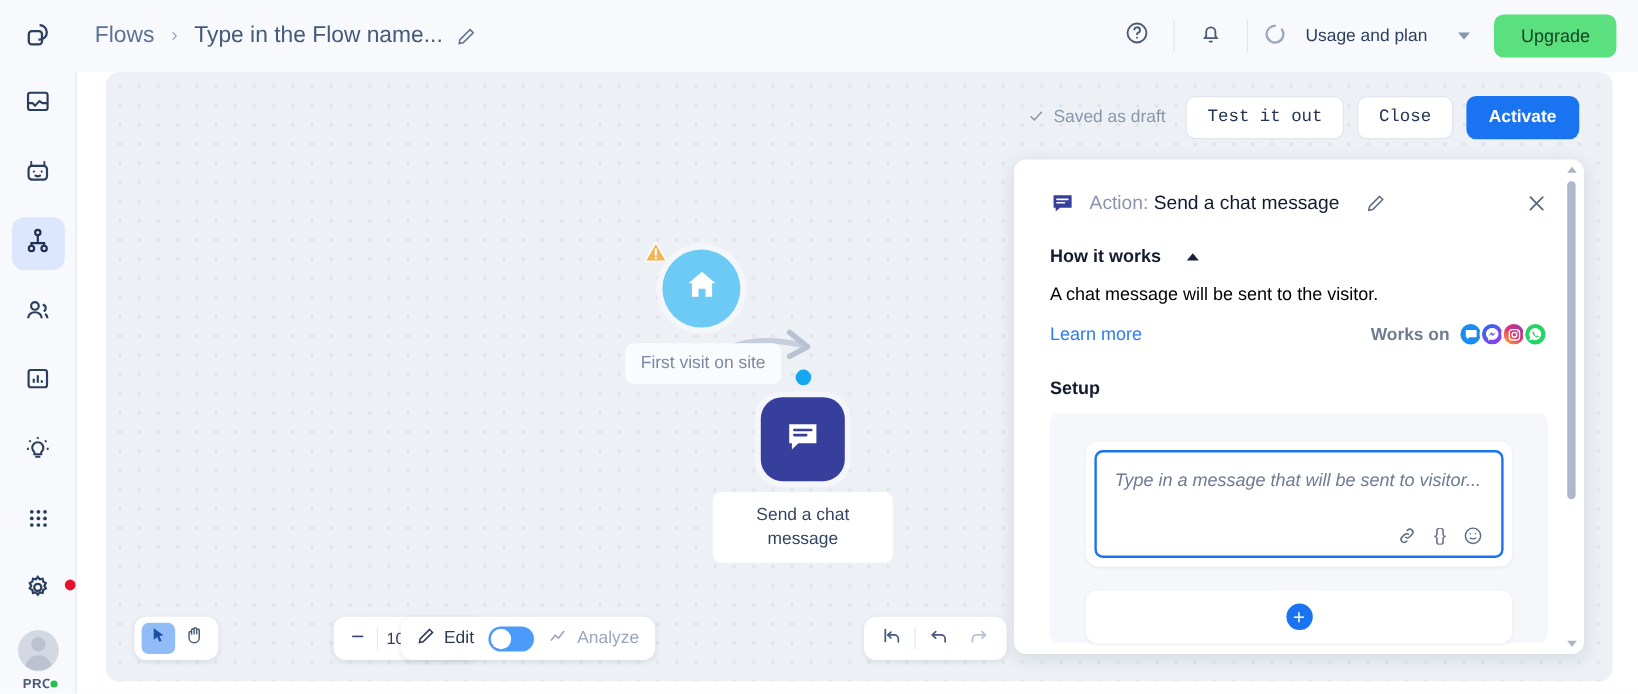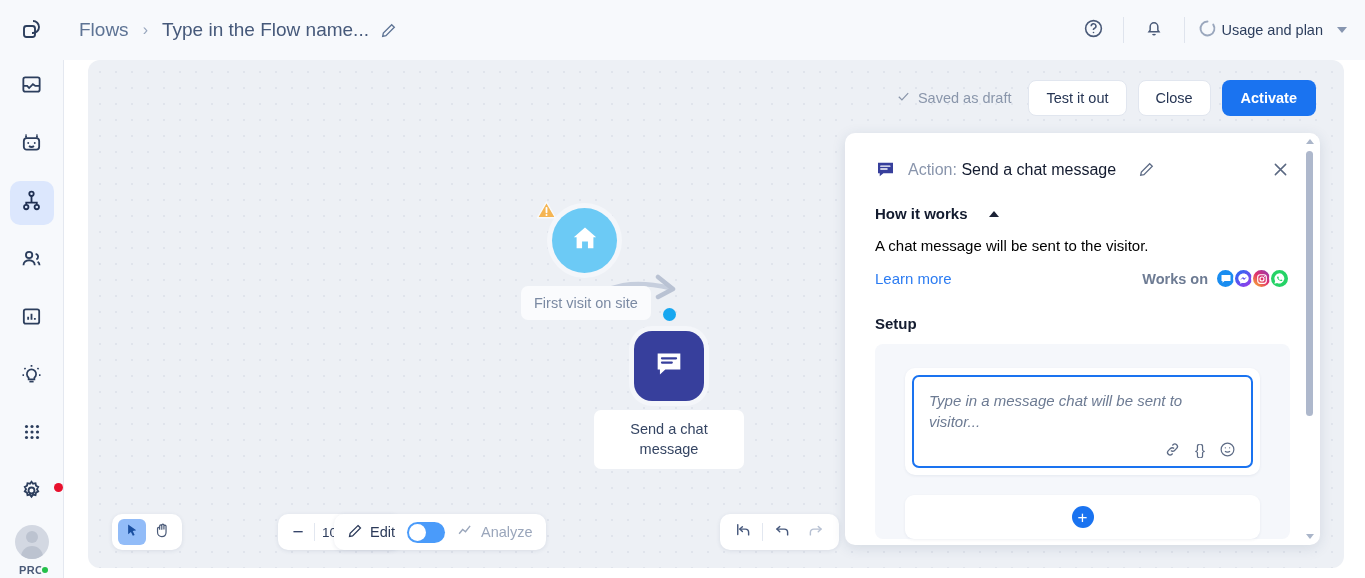--- a/index.html
+++ b/index.html
@@ -71,21 +71,21 @@
   .topbar-right {
     margin-left: auto; display: flex; align-items: center; padding-right: 18px;
   }
   .icon-btn {
     width: 34px; height: 34px; display: flex; align-items: center;
     justify-content: center; cursor: pointer; color: #4a5a78;
   }
   .vdiv { width: 1px; height: 26px; background: #dfe4ed; margin: 0 13px; }
   .usage {
     display: flex; align-items: center; cursor: pointer; color: #2c3e5d;
-    font-size: 14.5px; gap: 4px;
+    font-size: 14.5px; gap: 16px;
   }
   .caret-down {
     width: 0; height: 0; border-left: 5px solid transparent;
     border-right: 5px solid transparent; border-top: 6px solid #8796b0;
     margin-left: 10px;
   }
   .upgrade-btn {
     margin-left: 20px; background: #5ae07f; color: #133f23;
     border: none; border-radius: 8px; padding: 0 22px; height: 36px;
     font-size: 15px; font-family: inherit; cursor: pointer; font-weight: 500;
@@ -107,21 +107,21 @@
   }
   .saved-draft {
     display: flex; align-items: center; gap: 7px; color: #8a96ab;
     font-size: 14.5px; margin-right: 6px;
   }
   .btn {
     height: 36px; border-radius: 8px; font-size: 14.5px;
     font-family: inherit; cursor: pointer; padding: 0 17px;
     display: flex; align-items: center; justify-content: center;
   }
-  .btn-ghost { background: #fff; border: 1px solid #e1e6ef; color: #253453; }
+  .btn-ghost { background: #fff; border: 1px solid #e1e6ef; color: #253453; font-family: Liberation Mono, monospace; }
   .btn-primary { background: #1a73f0; border: none; color: #fff; font-weight: bold; padding: 0 19px; }
 
   
   .trigger-node {
     position: absolute; left: 464px; top: 148px; width: 65px; height: 65px;
     border-radius: 50%; background: #6ccaf5;
     box-shadow: 0 0 0 5px #f4f6fa;
     display: flex; align-items: center; justify-content: center; cursor: pointer;
   }
   .warn-badge {
@@ -416,20 +416,21 @@
       <div class="vdiv"></div>
       <div class="usage">
         <span>
           <svg width="19" height="19" viewBox="0 0 24 24" fill="none" stroke="#9aa7bd" stroke-width="2.4">
             <path d="M12 3.2a8.8 8.8 0 1 0 7.3 3.9" stroke-linecap="round"></path>
           </svg>
         </span>
         <span>Usage and plan</span>
         <span class="caret-down"></span>
       </div>
+      <button class="upgrade-btn">Upgrade</button>
     </div>
   </div>
 
   <div class="canvas">
 
     <div class="canvas-actions">
       <div class="saved-draft">
         <span>
           <svg width="15" height="15" viewBox="0 0 24 24" fill="none" stroke="#8a96ab" stroke-width="2">
             <path d="M4.5 12.5l5 5 10-11"></path>
@@ -610,21 +611,21 @@
           </span>
         </div>
       </div>
 
       <div class="setup-h">Setup</div>
     </div>
 
     <div class="setup-box">
       <div class="msg-wrap">
         <div class="msg-box">
-          <div class="msg-ph">Type in a message chat will be sent to visitor...</div>
+          <div class="msg-ph">Type in a message that will be sent to visitor...</div>
           <div class="msg-icons">
             <span class="msg-ic">
               <svg width="17" height="17" viewBox="0 0 24 24" fill="none" stroke="#5d6b85" stroke-width="1.8">
                 <path d="M9.8 13.4a3.6 3.6 0 0 0 5.1 0l3-3a3.6 3.6 0 0 0-5.1-5.1l-1 1"></path>
                 <path d="M14.2 10.6a3.6 3.6 0 0 0-5.1 0l-3 3a3.6 3.6 0 0 0 5.1 5.1l1-1"></path>
               </svg>
             </span>
             <span class="msg-ic">{}</span>
             <span class="msg-ic">
               <svg width="17" height="17" viewBox="0 0 24 24" fill="none" stroke="#5d6b85" stroke-width="1.7">

